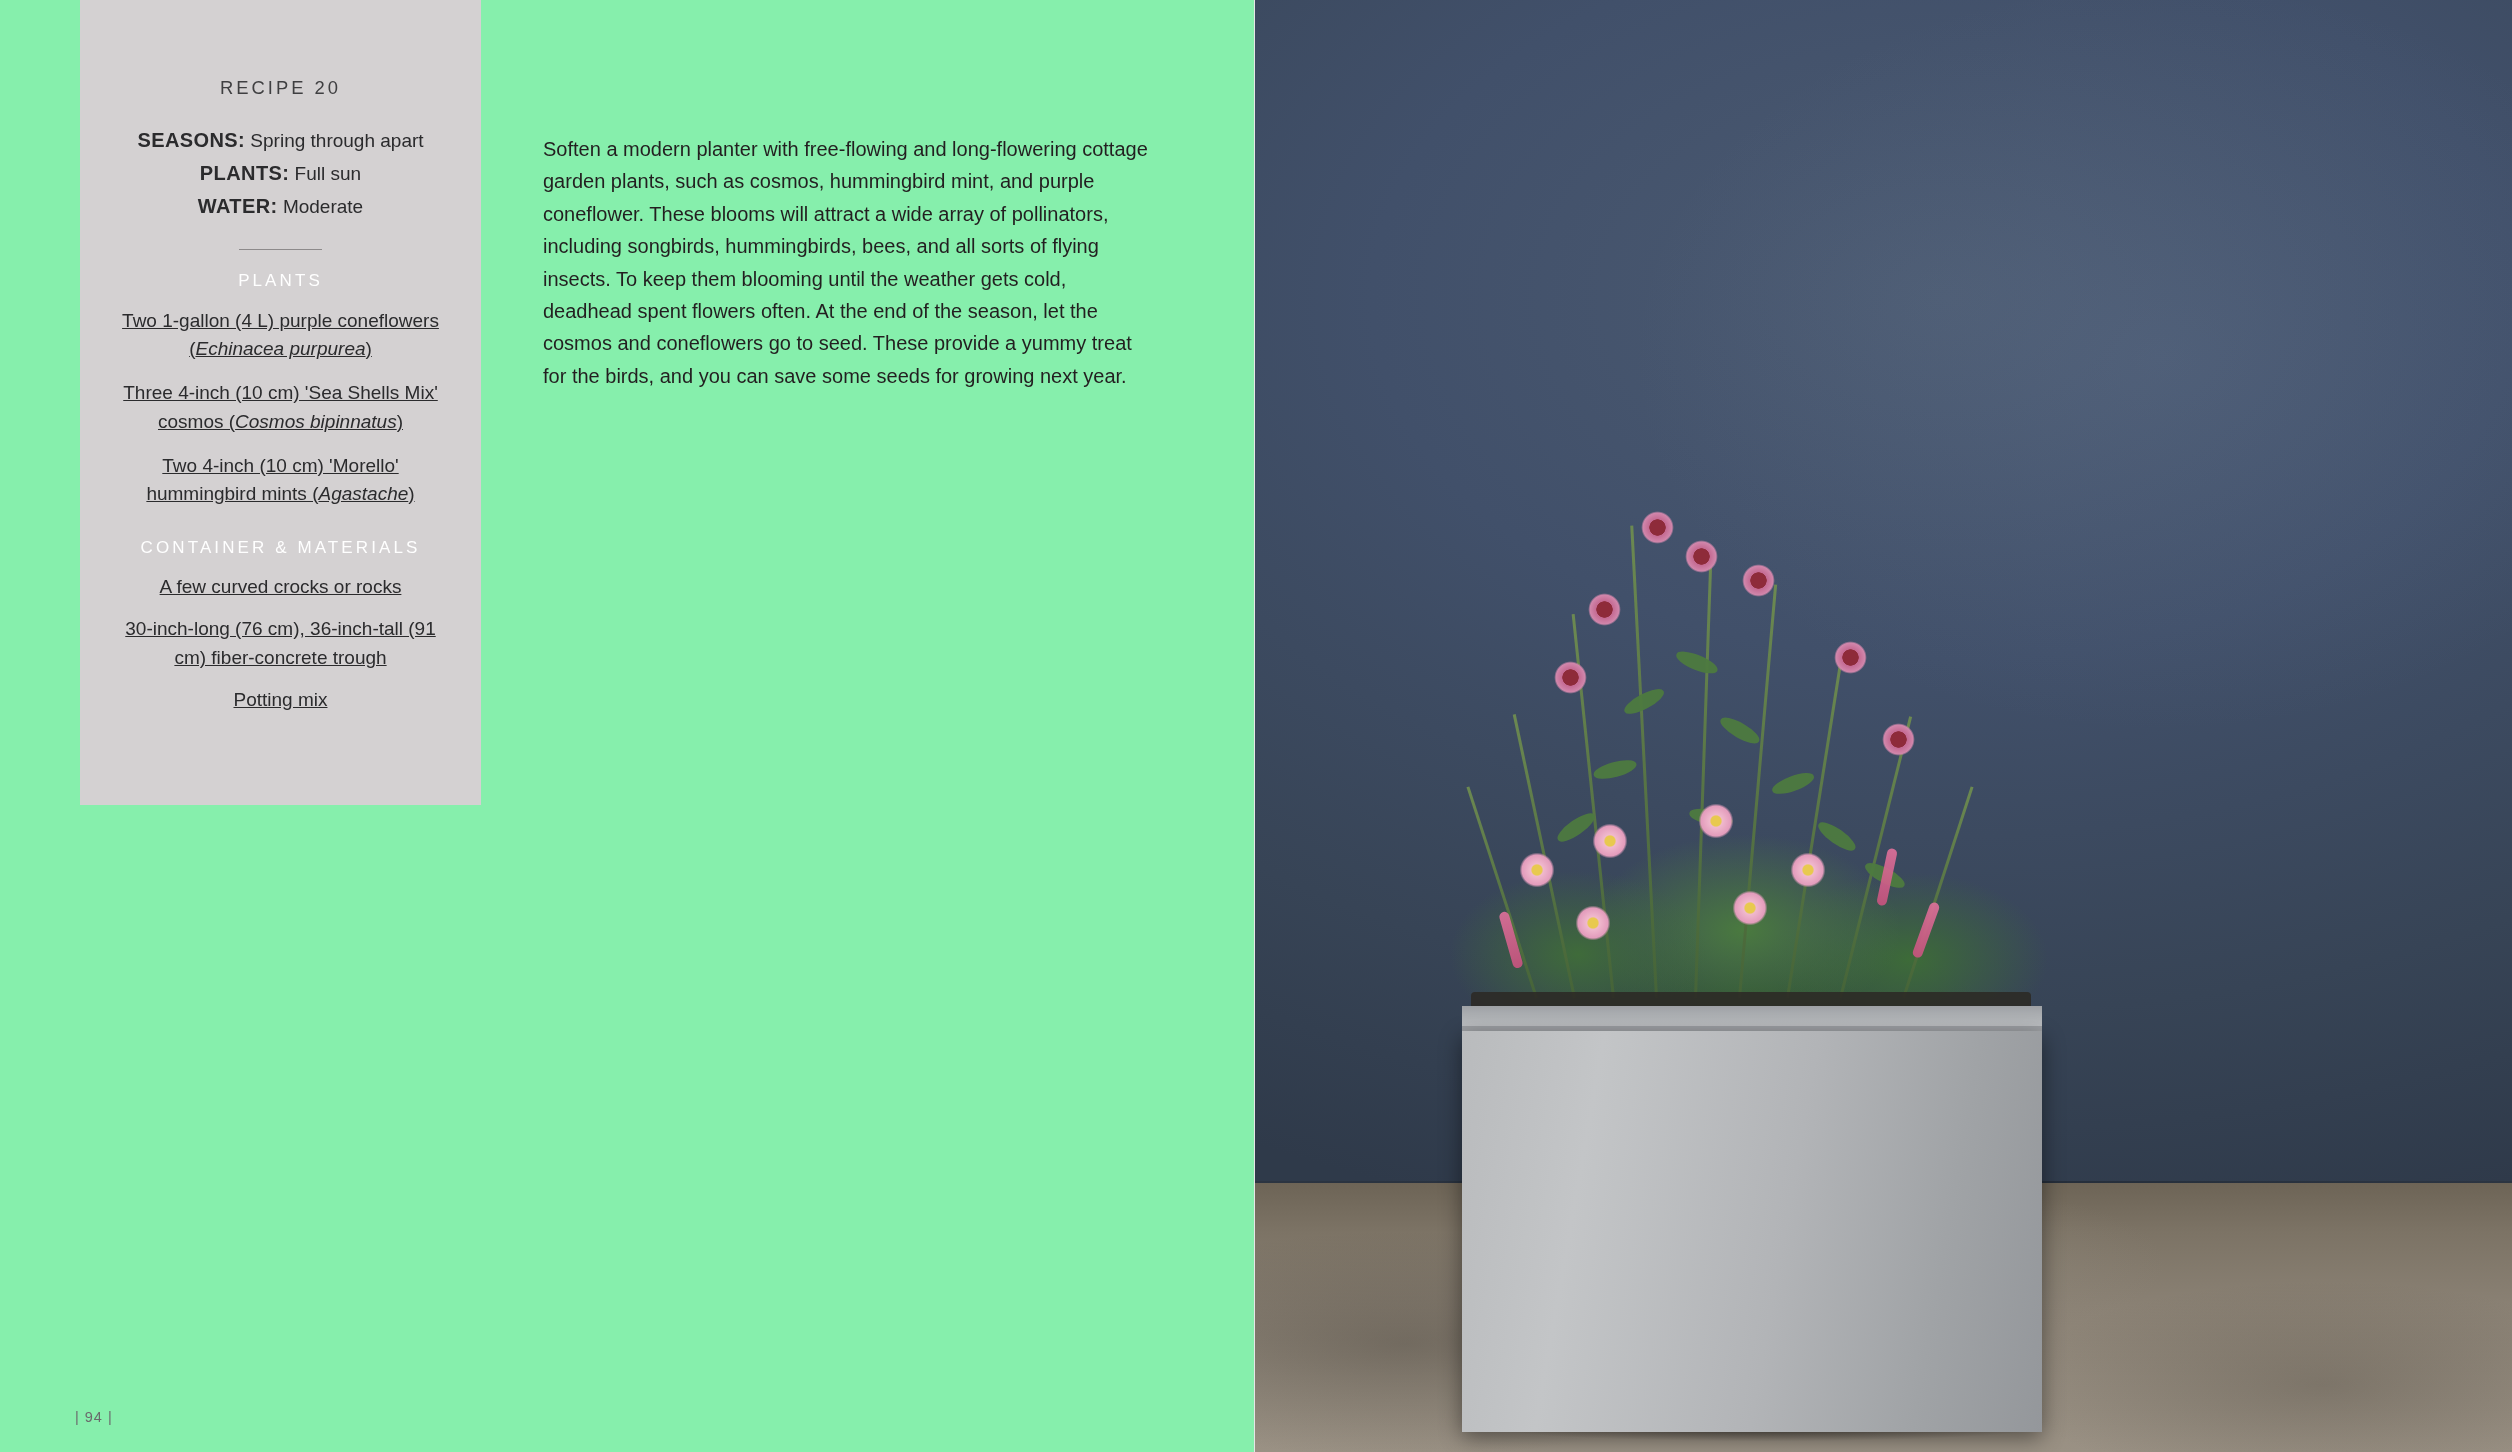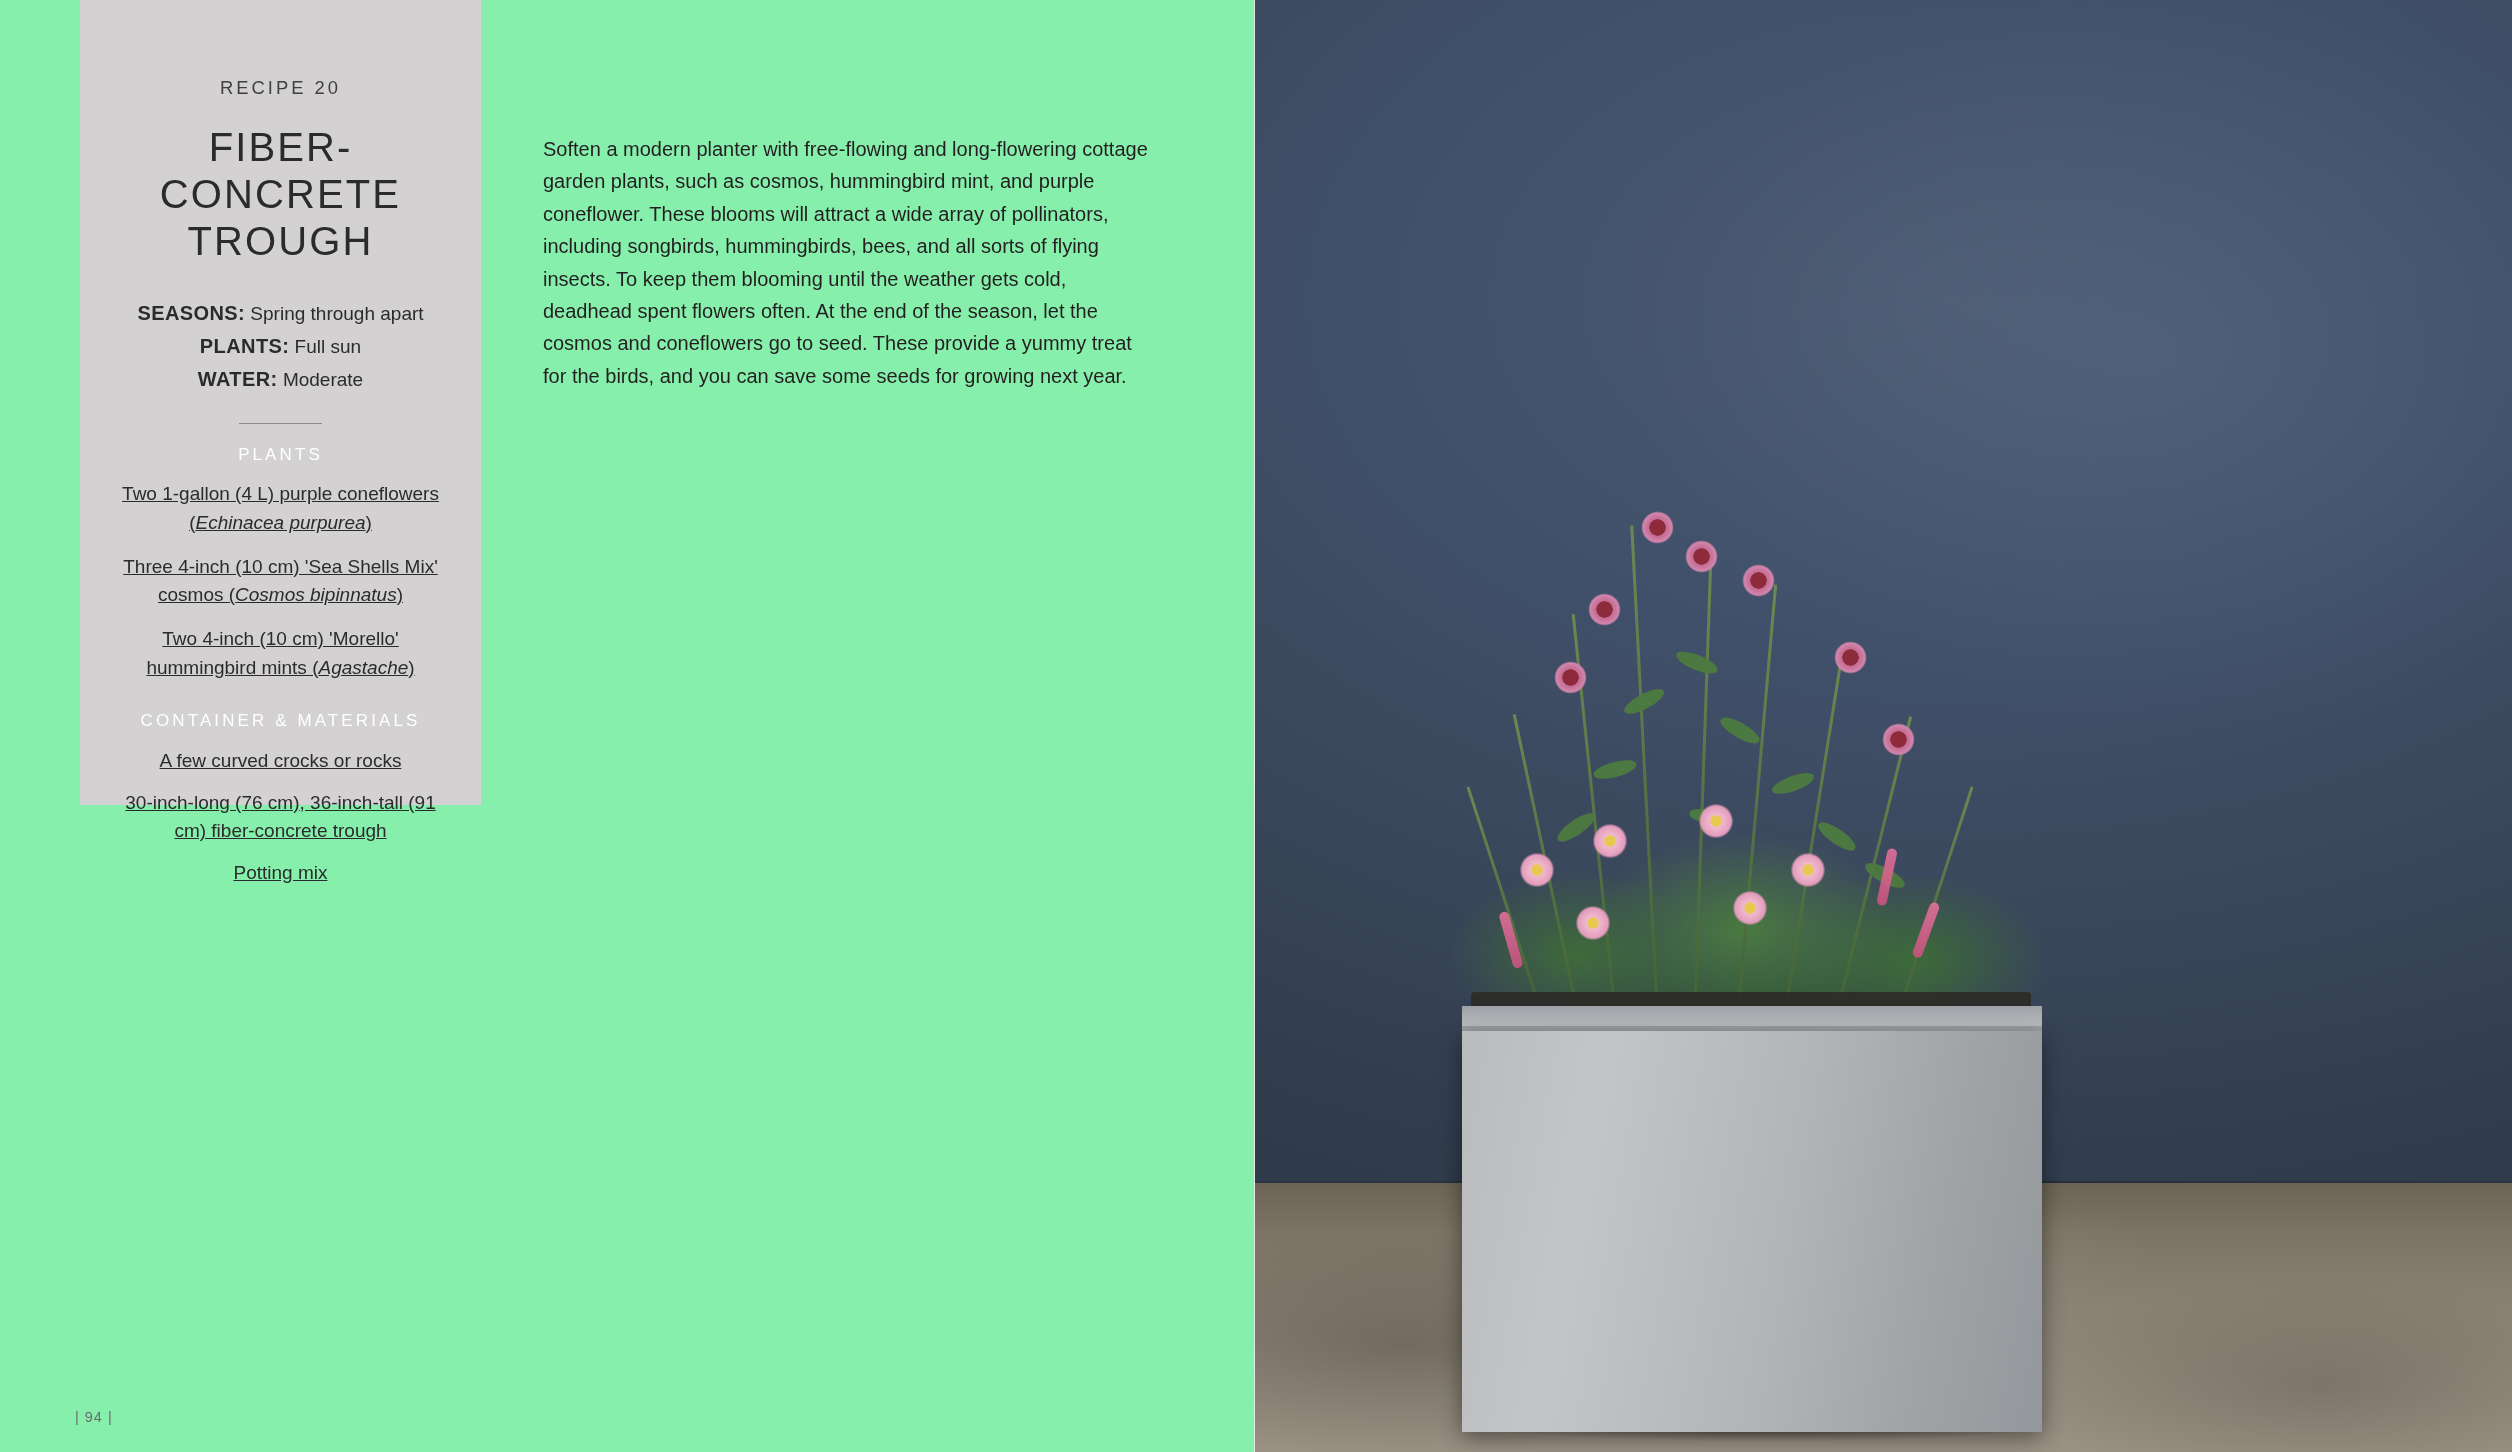--- a/index.html
+++ b/index.html
@@ -293,21 +293,20 @@
 </style>
 </head>
 <body>
 
 <div class="spread">
 
   <div class="page-left">
 
     <div class="recipe-panel">
       <div class="recipe-number">RECIPE 20</div>
-      <div class="recipe-title">FIBER-CONCRETE TROUGH</div>
 
       <div class="spec-line">
         <b>SEASONS:</b>
         <span>Spring through apart</span>
       </div>
       <div class="spec-line">
         <b>PLANTS:</b>
         <span>Full sun</span>
       </div>
       <div class="spec-line">

